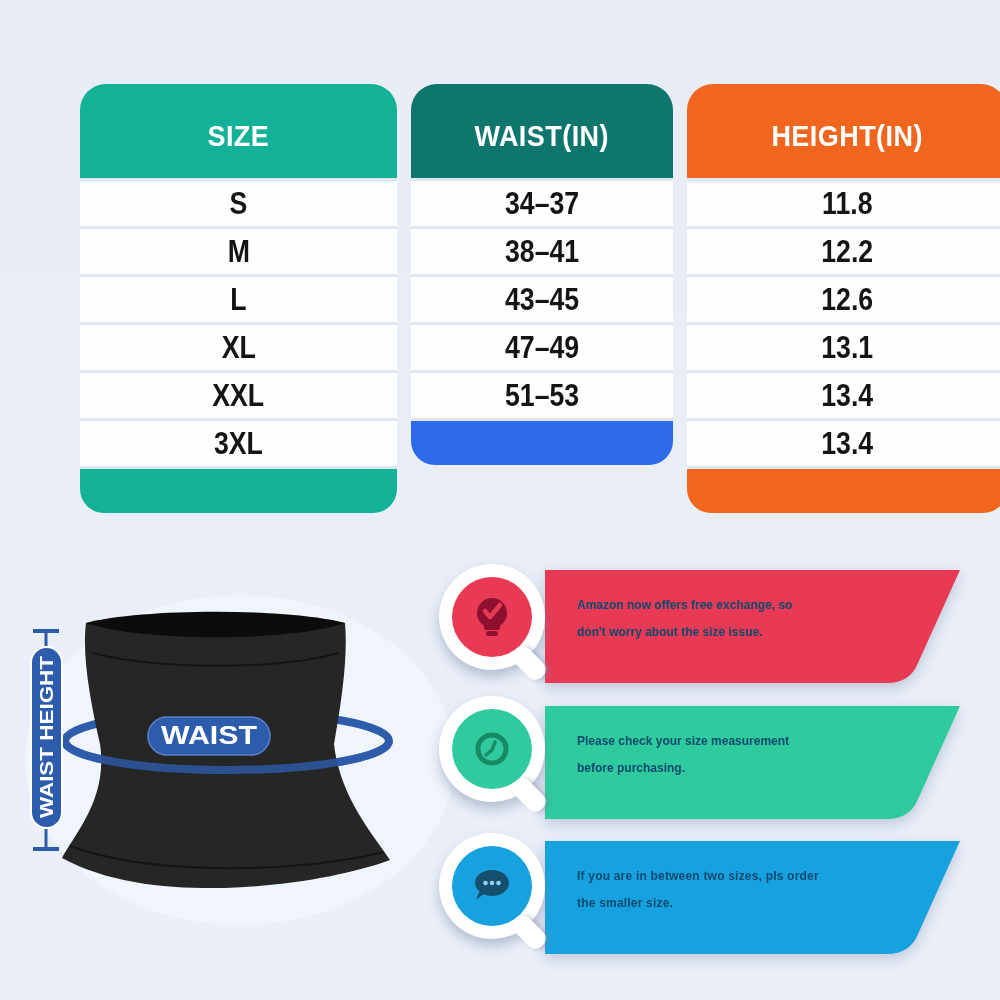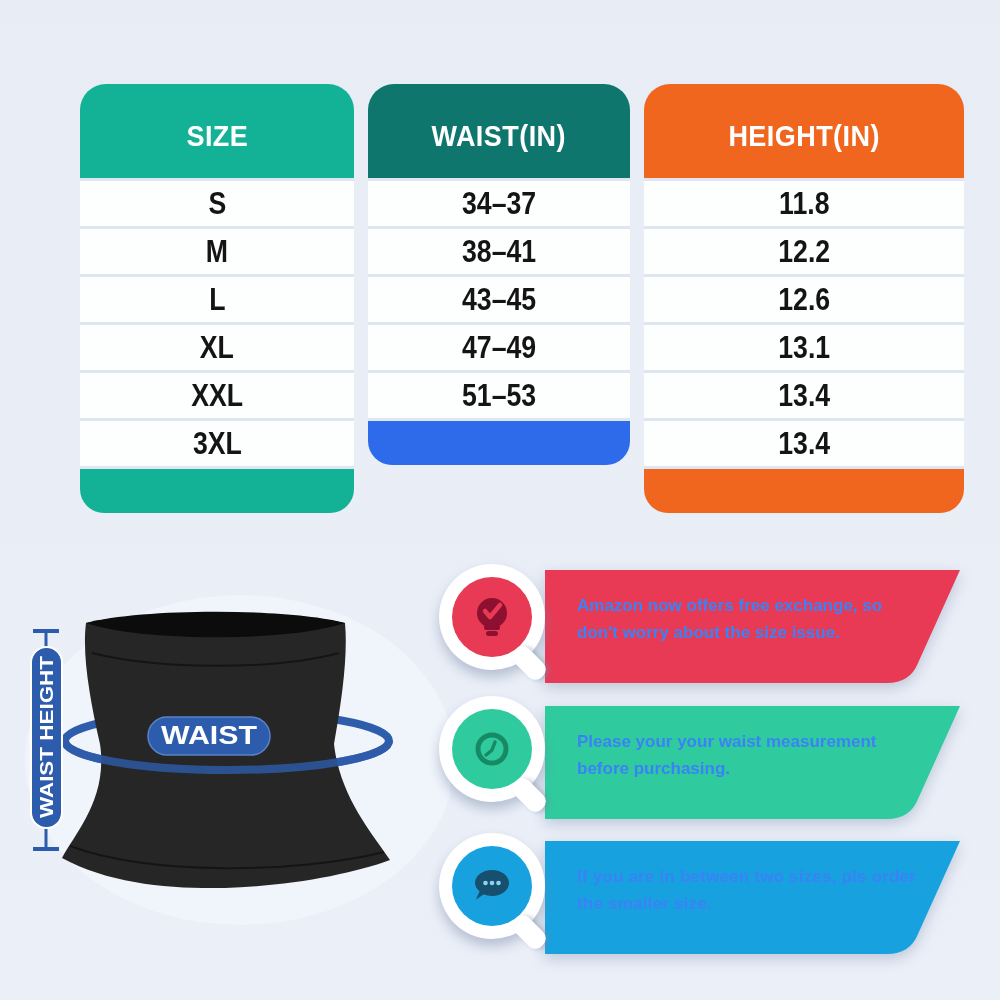--- a/index.html
+++ b/index.html
@@ -4,39 +4,39 @@
 <style>
   html,body{margin:0;padding:0;}
   body{
     width:1000px;height:1000px;position:relative;overflow:hidden;
     background:linear-gradient(180deg,#e7ecf5 0%,#e9eef7 60%,#eaeff8 100%);
     font-family:"Liberation Sans",sans-serif;
   }
   
   .size-table{position:absolute;left:80px;top:84px;display:flex;gap:14px;}
   .col{display:flex;flex-direction:column;}
-  .col.c1{width:274px;border-radius:6px;}
+  .col.c1{width:317px;border-radius:6px;}
   .col.c2{width:262px;}
   .col.c3{width:320px;border-radius:22px;}
   .th{
     height:94px;border-radius:26px 26px 0 0;display:flex;align-items:center;justify-content:center;
     color:#ffffff;font-size:30px;font-weight:bold;letter-spacing:.5px;padding-top:10px;box-sizing:border-box;
   }
   .rows{background:#dfe6f1;display:flex;flex-direction:column;gap:3px;padding:3px 0;}
   .cell{
     height:45px;background:#fdfefe;display:flex;align-items:center;justify-content:center;
     font-size:31px;font-weight:bold;color:#141414;
   }
   .tf{height:44px;border-radius:0 0 24px 24px;}
   .cond{display:inline-block;transform:scaleX(.86);transform-origin:center;white-space:nowrap;}
   .th .cond{transform:scaleX(.9);}
   
   .banner{position:absolute;left:545px;width:415px;height:113px;filter:drop-shadow(0 5px 7px rgba(125,140,170,.4));}
   .callout-text{
-    position:absolute;left:577px;width:360px;color:#3b82f6;font-size:17px;line-height:27px;font-weight:600;
+    position:absolute;left:577px;width:360px;color:#0c4a6e;font-size:12px;line-height:27px;font-weight:600;
   }
   .callout-text.bolder{font-weight:bold;letter-spacing:.2px;}
   .ring{
     position:absolute;width:106px;height:106px;border-radius:50%;background:#ffffff;
     box-shadow:0 7px 12px rgba(120,135,165,.45);
   }
   .handle{
     position:absolute;left:80px;top:80px;width:20px;height:38px;background:#ffffff;border-radius:9px;
     transform:rotate(-45deg);box-shadow:2px 3px 5px rgba(120,135,165,.45);
   }
@@ -180,21 +180,21 @@
       </g>
       <path d="M-7 -6 L-2 0 L8 -12" fill="none" stroke-width="4.5" stroke-linecap="round" stroke-linejoin="round" stroke="#e83a55"></path>
     </svg>
   </div>
 </div>
 
 <svg class="banner" style="top:706px" viewBox="0 0 415 113">
   <path d="M0 0 H415 L373 93 Q365 113 342 113 H0 Z" fill="#2fcb9e"></path>
 </svg>
 <div class="callout-text" style="top:728px">
-  <span style="display:block">Please your your waist measurement</span>
+  <span style="display:block">Please check your size measurement</span>
   <span style="display:block">before purchasing.</span>
 </div>
 <div class="ring" style="left:439px;top:696px">
   <div class="handle"></div>
   <div class="inner" style="background: rgb(47, 203, 158);">
     <svg width="56" height="56" viewBox="-28 -28 56 56">
       <g fill="none" stroke-linecap="round" stroke-linejoin="round" stroke="#178a63">
         <circle cx="0" cy="0" r="14" stroke-width="5"></circle>
         <path d="M3 -7 L0 1 L-6 6" stroke-width="3.5"></path>
       </g>

